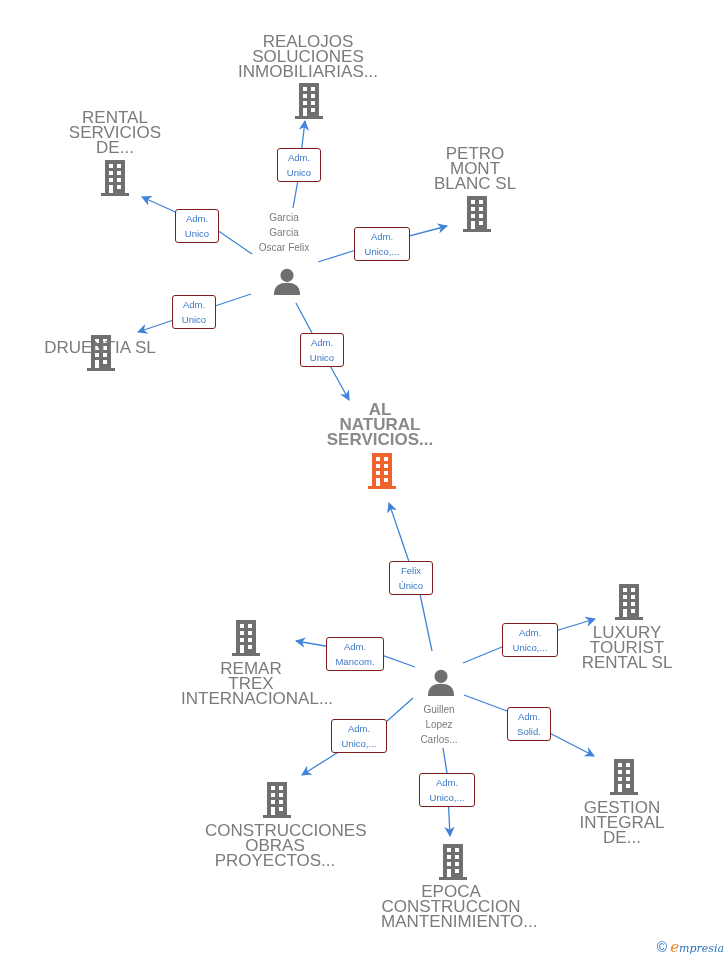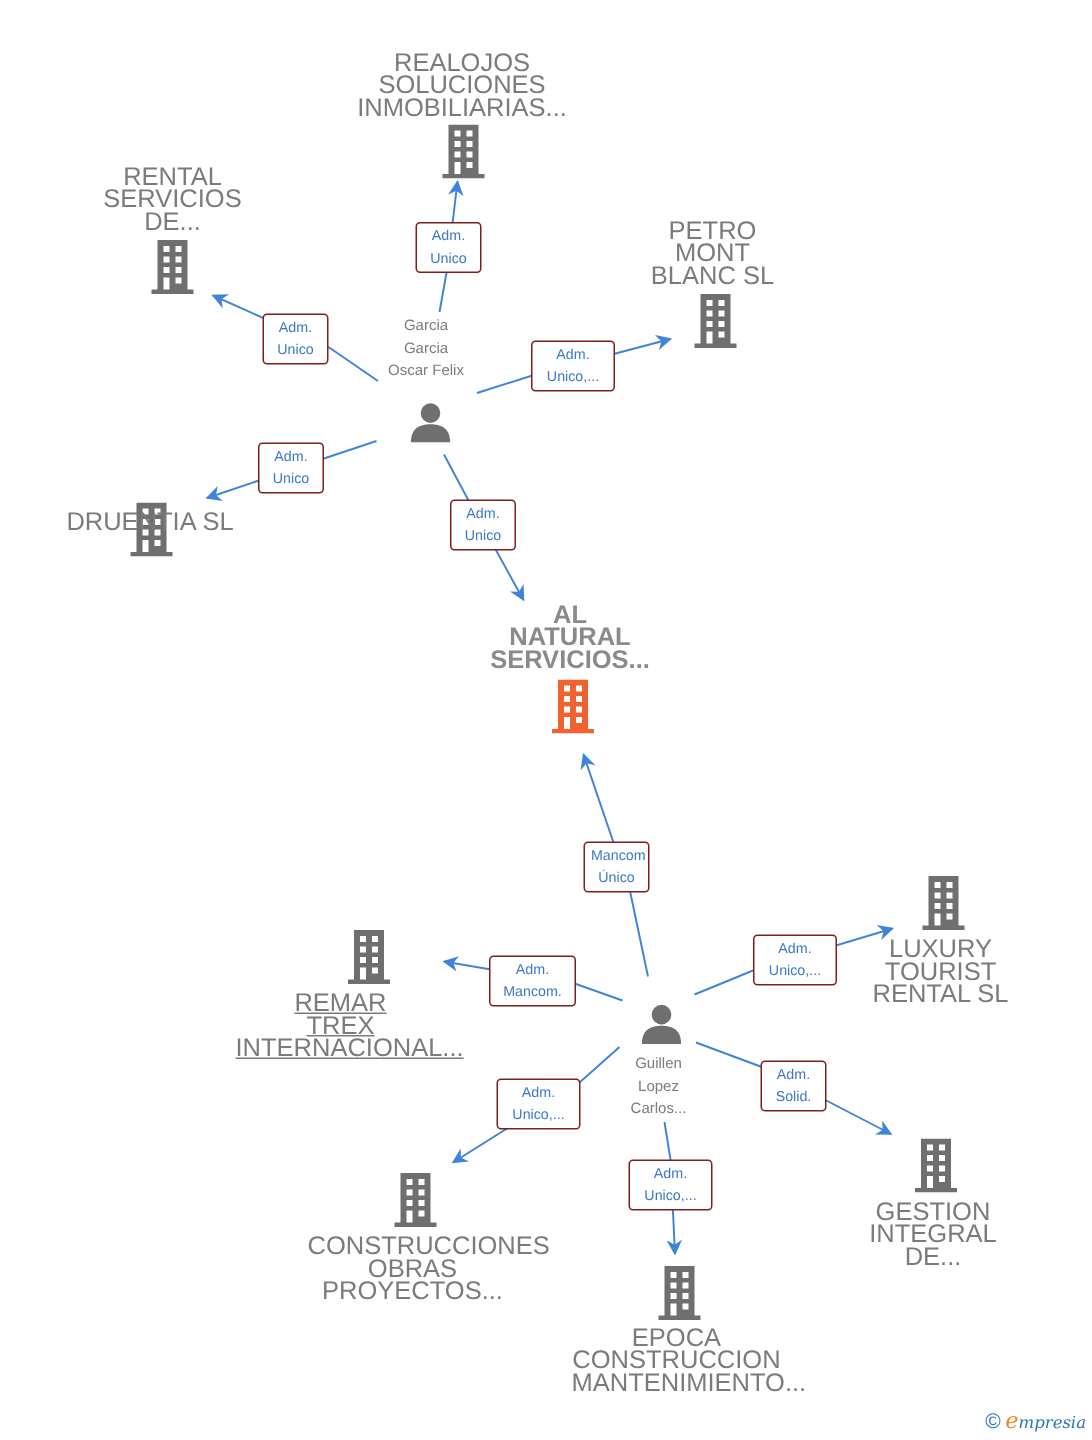--- a/index.html
+++ b/index.html
@@ -81,21 +81,21 @@
 <div class="node-label" style="left:45px;top:110px;">RENTAL
 SERVICIOS
 DE...</div>
 <div class="node-label" style="left:405px;top:146px;">PETRO
 MONT
 BLANC  SL</div>
 <div class="node-label" style="left:30px;top:316px;margin-top:24px;">DRUENTIA SL</div>
 <div class="node-label main" style="left:310px;top:402px;">AL
 NATURAL
 SERVICIOS...</div>
-<div class="node-label" style="left:157px;top:661px;text-decoration:underline;">REMAR
+<div class="node-label" style="left:181px;top:661px;">REMAR
 TREX
 INTERNACIONAL...</div>
 <div class="node-label" style="left:557px;top:625px;">LUXURY
 TOURIST
 RENTAL  SL</div>
 <div class="node-label" style="left:205px;top:823px;">CONSTRUCCIONES
 OBRAS
 PROYECTOS...</div>
 <div class="node-label" style="left:552px;top:800px;">GESTION
 INTEGRAL
@@ -114,21 +114,21 @@
 <div class="edge-label" style="left:277px;top:148px;width:44px;">Adm.
 Unico</div>
 <div class="edge-label" style="left:175px;top:209px;width:44px;">Adm.
 Unico</div>
 <div class="edge-label" style="left:354px;top:227px;width:56px;">Adm.
 Unico,...</div>
 <div class="edge-label" style="left:172px;top:295px;width:44px;">Adm.
 Unico</div>
 <div class="edge-label" style="left:300px;top:333px;width:44px;">Adm.
 Unico</div>
-<div class="edge-label" style="left:389px;top:561px;width:44px;">Mancom
+<div class="edge-label" style="left:389px;top:561px;width:44px;">Felix
 Único</div>
 <div class="edge-label" style="left:326px;top:637px;width:58px;">Adm.
 Mancom.</div>
 <div class="edge-label" style="left:502px;top:623px;width:56px;">Adm.
 Unico,...</div>
 <div class="edge-label" style="left:331px;top:719px;width:56px;">Adm.
 Unico,...</div>
 <div class="edge-label" style="left:507px;top:707px;width:44px;">Adm.
 Solid.</div>
 <div class="edge-label" style="left:419px;top:773px;width:56px;">Adm.

